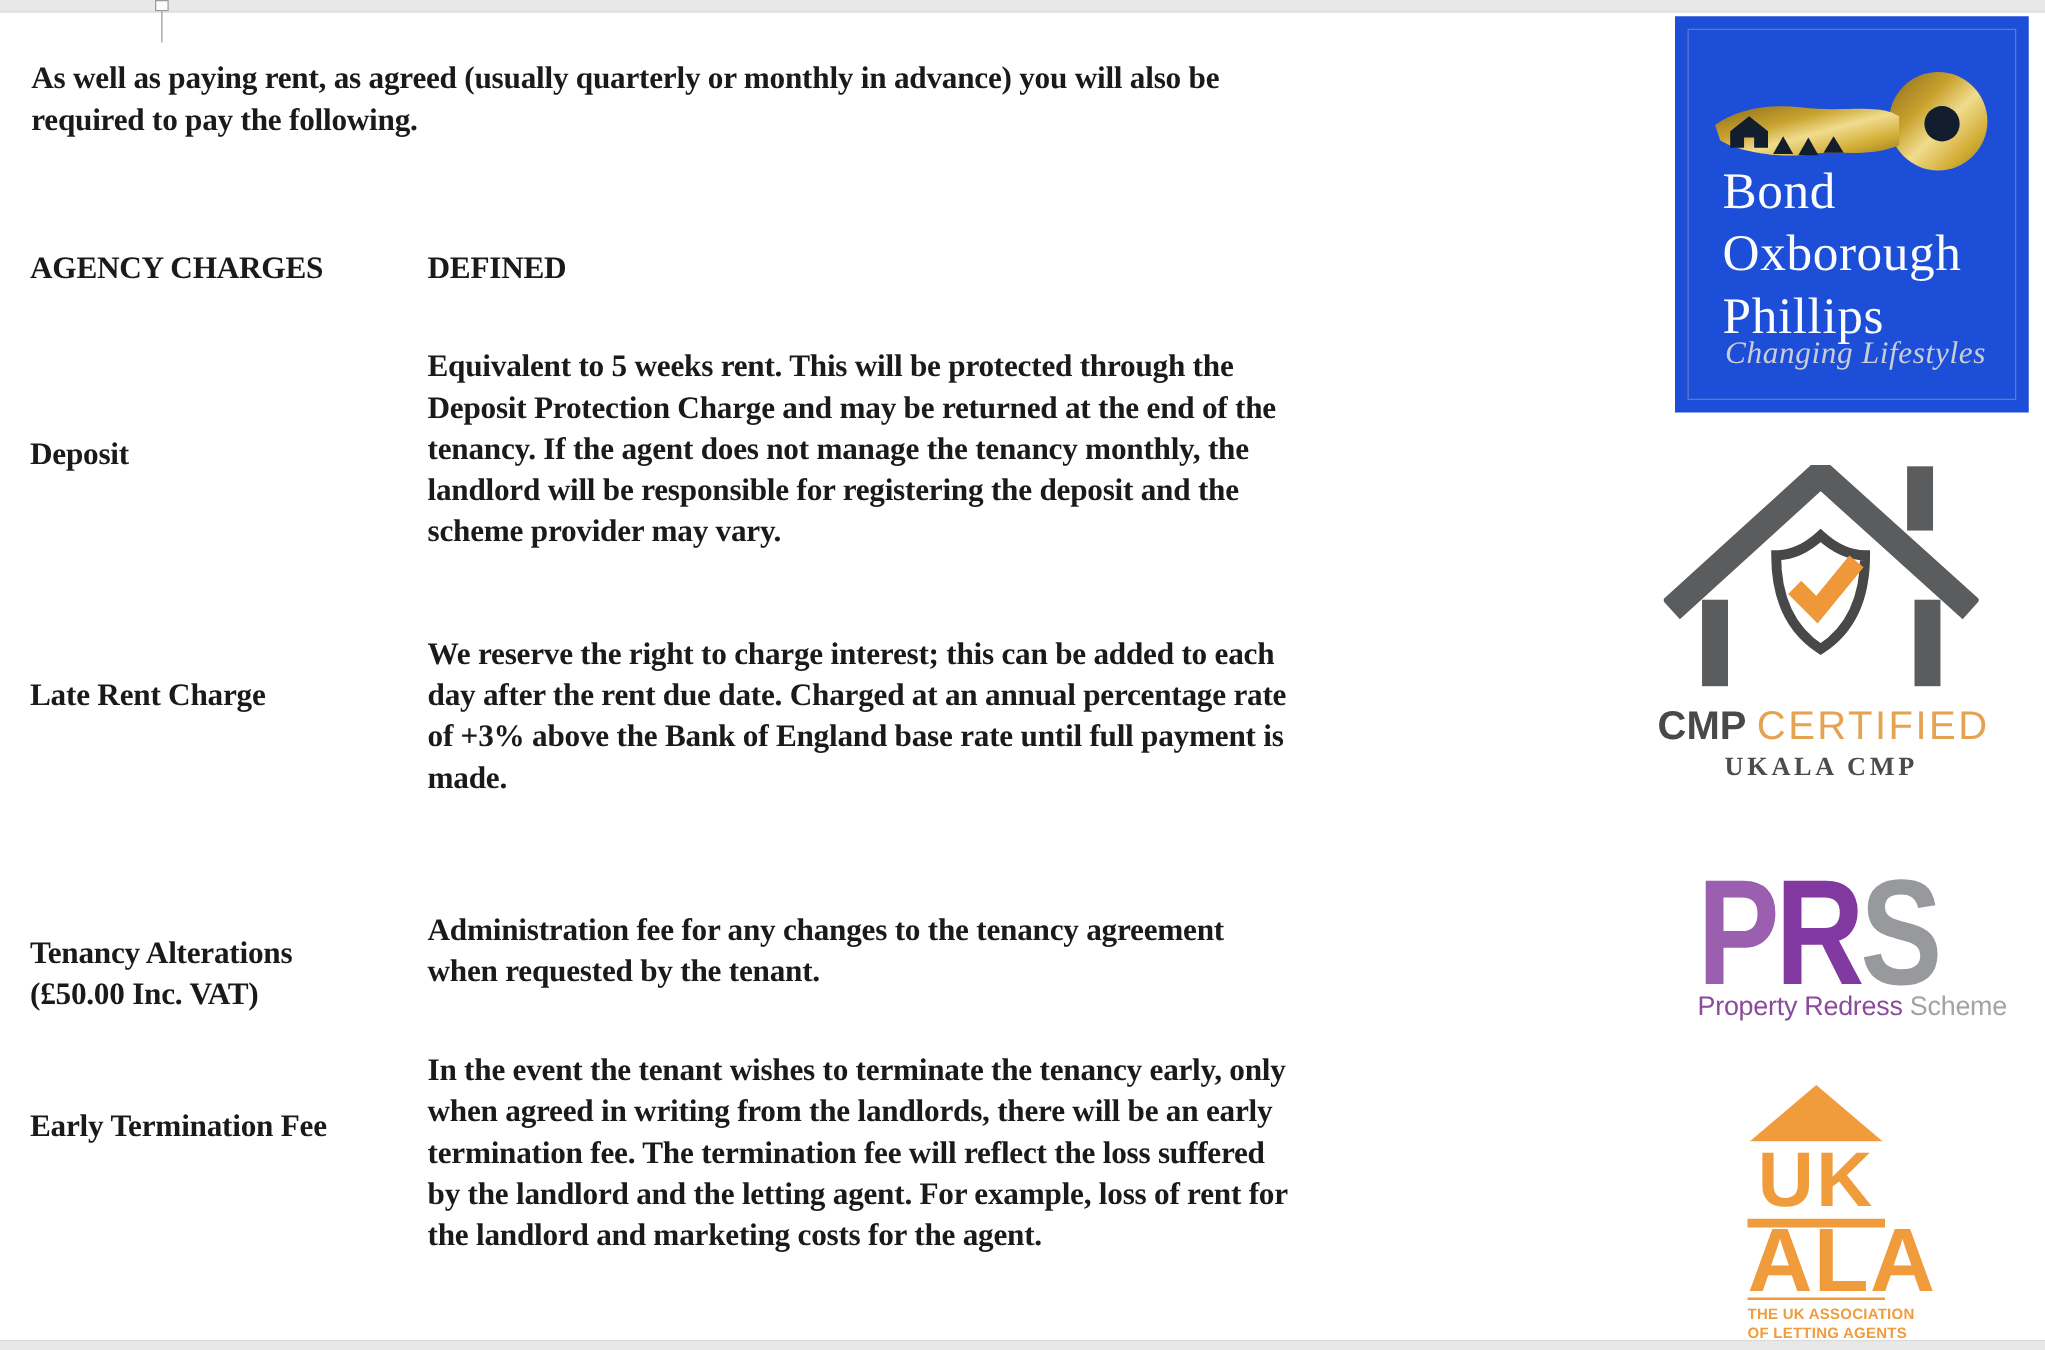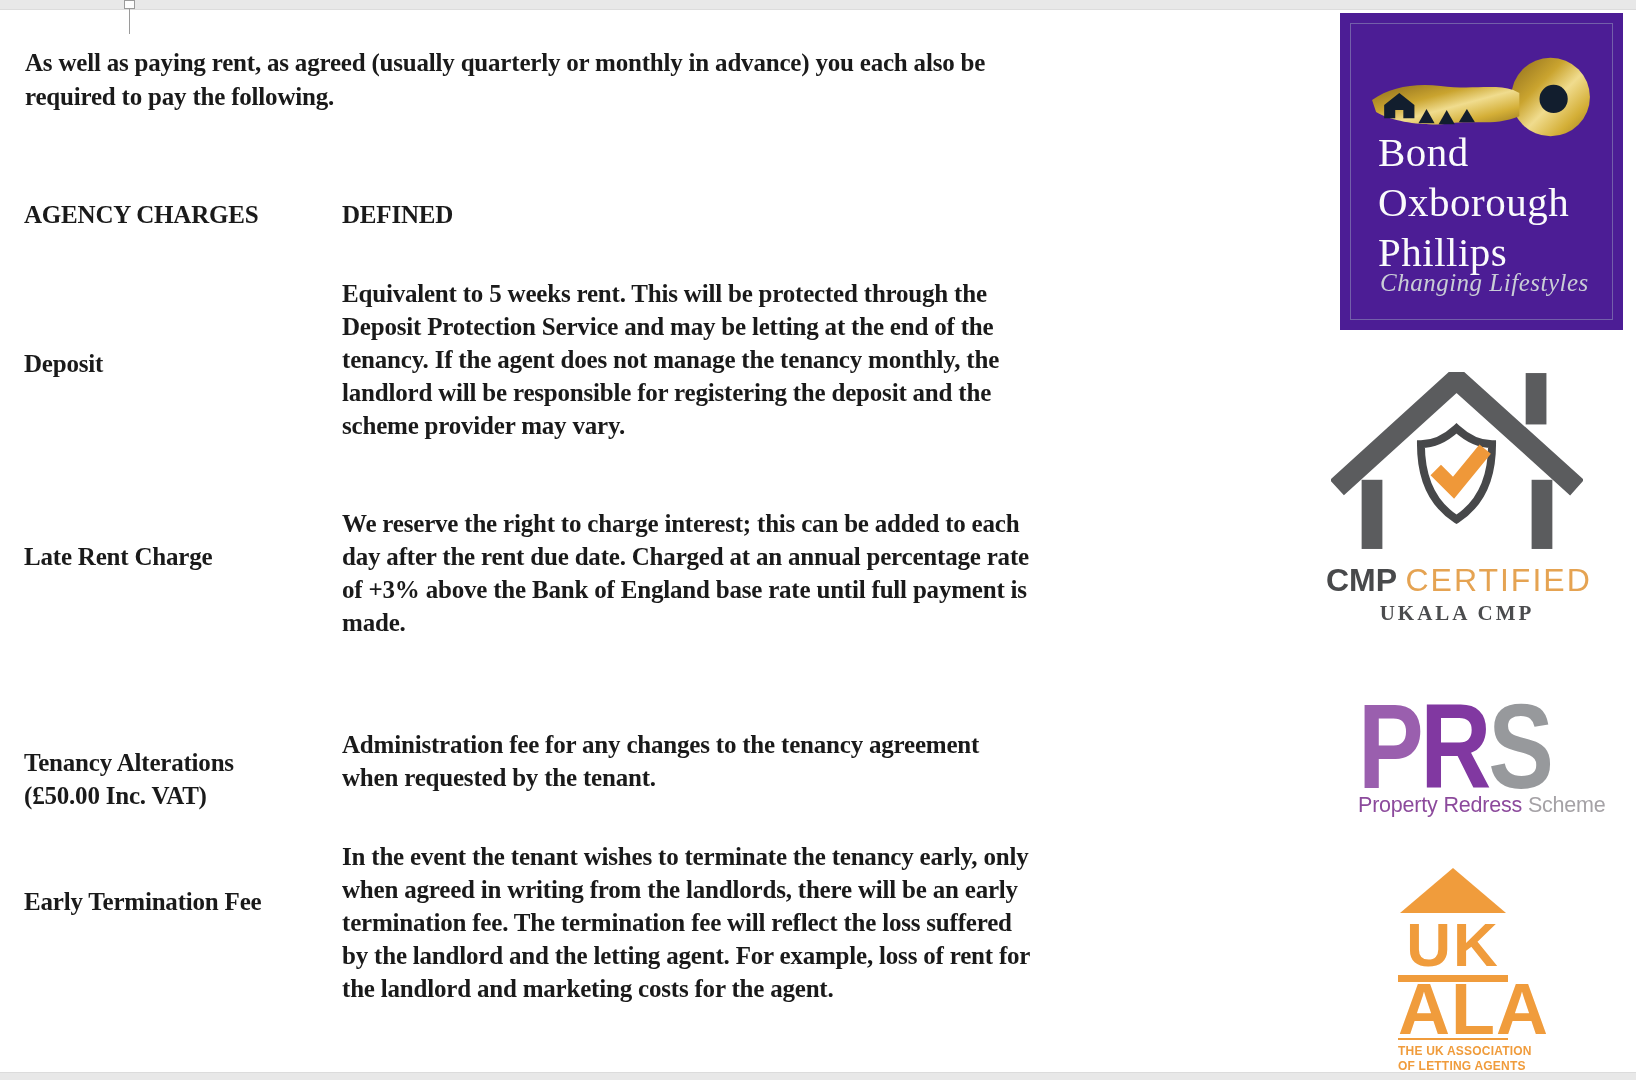--- a/index.html
+++ b/index.html
@@ -29,21 +29,21 @@
   .col-def .line,.col-charge .line{display:block;white-space:nowrap;}
   .row1{top:277px;} .row1 .col-charge{padding-top:70px;}
   .row2{top:507px;} .row2 .col-charge{padding-top:33px;}
   .row3{top:728px;} .row3 .col-charge{padding-top:18px;}
   .row4{top:840px;} .row4 .col-charge{padding-top:45px;}
 
   
   .sans{font-family:"Liberation Sans", sans-serif;}
 
   
-  .bop{position:absolute;left:1340px;top:13px;width:283px;height:317px;background:#4c1d95;}
+  .bop{position:absolute;left:1340px;top:13px;width:283px;height:317px;background:#1d4ed8;}
   .bop-inner{position:absolute;inset:10px;border:1px solid rgba(165,178,196,0.45);}
   .bop-key{position:absolute;left:26px;top:36px;width:232px;height:102px;}
   .bop-name{position:absolute;left:38px;top:114px;font-size:41px;line-height:50px;color:#fafbfc;font-weight:400;letter-spacing:0.5px;}
   .bop-name .line{display:block;white-space:nowrap;}
   .bop-tagline{position:absolute;left:40px;top:256px;font-size:25px;font-style:italic;color:#c9cdd6;letter-spacing:0.5px;white-space:nowrap;}
 
   
   .cmp{position:absolute;left:1326px;top:372px;width:262px;text-align:center;}
   .cmp-house{display:block;margin:0 auto;width:252px;height:180px;}
   .cmp-title{margin-top:8px;font-size:32px;line-height:40px;font-weight:700;color:#48494b;white-space:nowrap;}
@@ -75,36 +75,36 @@
 <div class="doc">
 
   <div class="top-strip"></div>
 
   <div class="cursor-mark">
     <div class="cm-box"></div>
     <div class="cm-line"></div>
   </div>
 
   <div class="intro bodytext">
-    <span class="line">As well as paying rent, as agreed (usually quarterly or monthly in advance) you each also be</span>
+    <span class="line">As well as paying rent, as agreed (usually quarterly or monthly in advance) you will also be</span>
     <span class="line">required to pay the following.</span>
   </div>
 
   <div class="hdr-row bodytext">
     <div class="col-charge">AGENCY CHARGES</div>
     <div class="col-def">DEFINED</div>
   </div>
 
   <div class="row row1 bodytext">
     <div class="col-charge">
       <span class="line">Deposit</span>
     </div>
     <div class="col-def">
       <span class="line">Equivalent to 5 weeks rent. This will be protected through the</span>
-      <span class="line">Deposit Protection Service and may be letting at the end of the</span>
+      <span class="line">Deposit Protection Charge and may be returned at the end of the</span>
       <span class="line">tenancy. If the agent does not manage the tenancy monthly, the</span>
       <span class="line">landlord will be responsible for registering the deposit and the</span>
       <span class="line">scheme provider may vary.</span>
     </div>
   </div>
 
   <div class="row row2 bodytext">
     <div class="col-charge">
       <span class="line">Late Rent Charge</span>
     </div>

